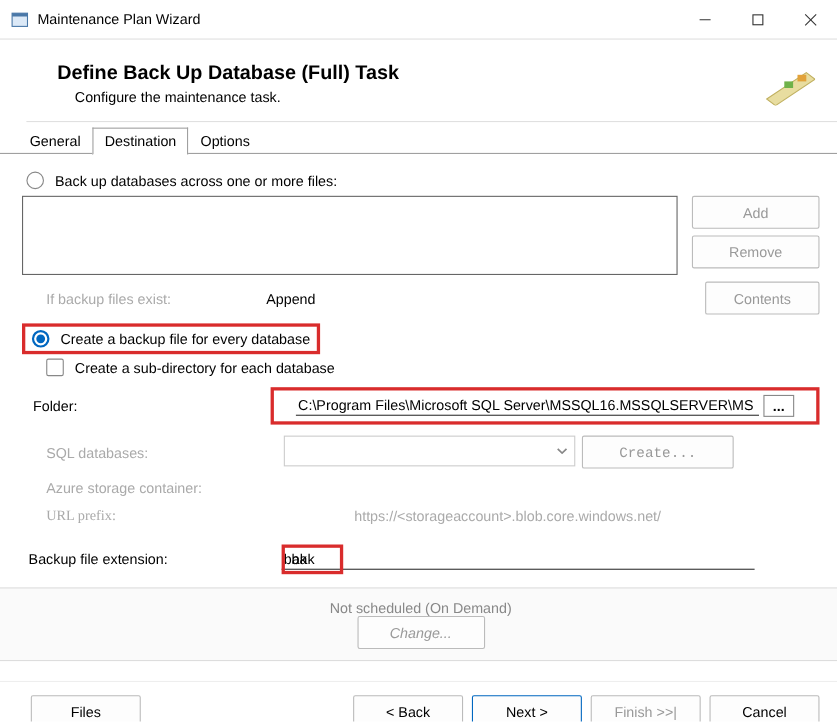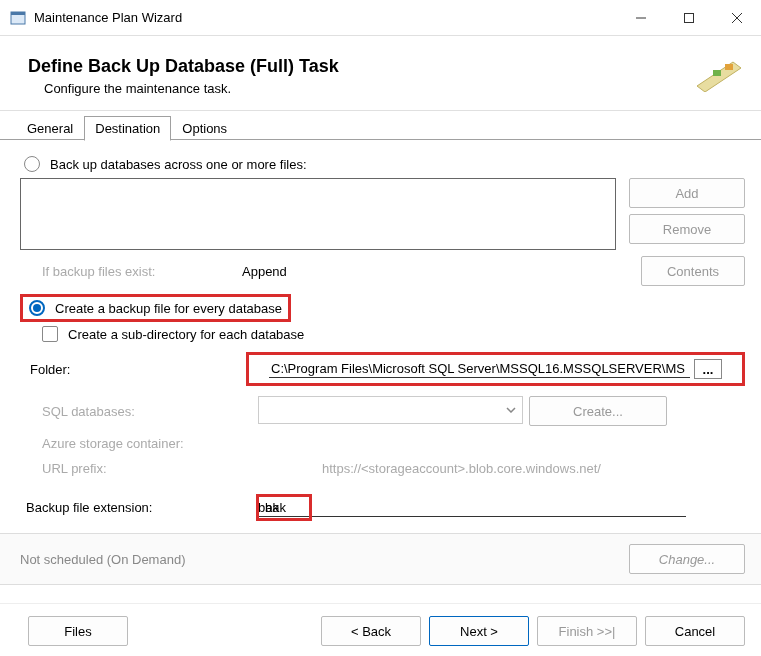--- a/index.html
+++ b/index.html
@@ -4,21 +4,21 @@
   <style>
     * { box-sizing: border-box; margin: 0; padding: 0; font-family: "Segoe UI", Tahoma, sans-serif; }
     body { background: #fff; width: 761px; height: 656px; overflow: hidden; font-size: 13px; color: #000; }
 
     .titlebar { height: 36px; display: flex; align-items: center; padding: 0 10px; border-bottom: 1px solid #e0e0e0; }
     .titlebar .icon { width: 16px; height: 16px; margin-right: 8px; display: inline-block; }
     .titlebar .title { flex: 1; font-size: 13px; color: #000; }
     .titlebar .winbtns { display: flex; gap: 28px; margin-right: 4px; }
     .titlebar .winbtns .wb { width: 20px; height: 20px; display: flex; align-items: center; justify-content: center; color: #444; }
 
-    .header { padding: 14px 20px 14px 28px; border-bottom: 1px solid #e0e0e0; display: flex; align-items: flex-start; margin-top: 6px; }
+    .header { padding: 14px 20px 14px 28px; border-bottom: 1px solid #e0e0e0; display: flex; align-items: flex-end; margin-top: 6px; margin-left: 24px; }
     .header .ht { flex: 1; }
     .header h2 { font-size: 18px; font-weight: 700; margin-bottom: 4px; }
     .header .sub { font-size: 13px; color: #000; margin-left: 16px; }
     .header .himg { width: 48px; height: 36px; }
 
     .tabs { display: flex; padding-left: 16px; margin-top: 4px; }
     .tab { padding: 4px 10px; font-size: 13px; border: 1px solid transparent; cursor: default; position: relative; top: 1px; }
     .tab.active { border: 1px solid #a0a0a0; border-bottom: 1px solid #fff; background: #fff; }
     .tabline { border-bottom: 1px solid #a0a0a0; margin-top: -1px; }
 
@@ -44,26 +44,26 @@
 
     .highlight-red { border: 3px solid #d92c2c; padding: 3px 6px; display: inline-block; }
     .hr-block { border: 3px solid #d92c2c; padding: 4px 20px; }
 
     .opt-radio-row { display: flex; align-items: center; }
     input[type=text] { border: none; border-bottom: 1px solid #333; background: transparent; font-size: 13px; padding: 1px 2px; width: 100%; }
     .folder-wrap { display: flex; align-items: center; }
     .folder-wrap input { flex: 1; }
     .browse-btn { width: 28px; height: 20px; border:1px solid #888; margin-left: 4px; display:flex; align-items:center; justify-content:center; font-weight:700; }
     .dropdown { border: 1px solid #ccc; height: 28px; width: 265px; display:flex; align-items:center; justify-content:flex-end; padding-right:6px; color:#aaa; }
-    .create-btn { width: 138px; margin-left: 6px; }
+    .create-btn { width: 138px; margin-left: 6px; font-family: Liberation Mono, monospace; }
 
     .ext-row .ext-highlight { width: 56px; }
     .ext-row input { width: 430px; }
 
-    .schedule-bar { border-top: 1px solid #ddd; border-bottom: 1px solid #ddd; background: #fafafa; margin-top: 12px; padding: 10px 16px 10px 20px; display:flex; align-items:center; }
+    .schedule-bar { border-top: 1px solid #ddd; border-bottom: 1px solid #ddd; background: #fafafa; margin-top: 12px; padding: 10px 16px 10px 20px; display:flex; align-items:center;flex-direction:column; }
     .schedule-bar .sch { flex:1; color:#888; font-style: normal; }
     .change-btn { width: 116px; font-style: italic; }
 
     .footer { display:flex; align-items:center; padding: 12px 16px 12px 28px; gap: 8px; border-top: 1px solid #eee; margin-top: 18px; }
     .footer .spacer { flex: 1; }
     .footer .btn { width: 100px; height: 30px; }
     .btn.primary { border: 1.5px solid #0067c0; color: #000; }
   </style>
 </head>
 <body>
@@ -174,21 +174,21 @@
       </div>
       <div class="btn disabled create-btn">Create...</div>
     </div>
   </div>
 
   <div class="form-row" style="margin-left:22px;">
     <div class="lbl gray">Azure storage container:</div>
   </div>
 
   <div class="form-row" style="margin-left:22px;">
-    <div class="lbl gray" style="width:280px;">URL prefix:</div>
+    <div class="lbl gray" style="width:280px;font-family:Liberation Serif, serif;">URL prefix:</div>
     <div class="fval static-val gray">https://&lt;storageaccount&gt;.blob.core.windows.net/</div>
   </div>
 
   <div class="form-row ext-row" style="margin-left:6px; margin-top:18px;">
     <div class="lbl" style="width:230px;">Backup file extension:</div>
     <div>
       <span class="highlight-red ext-highlight">
         <span>bak</span>
       </span>
     </div>

